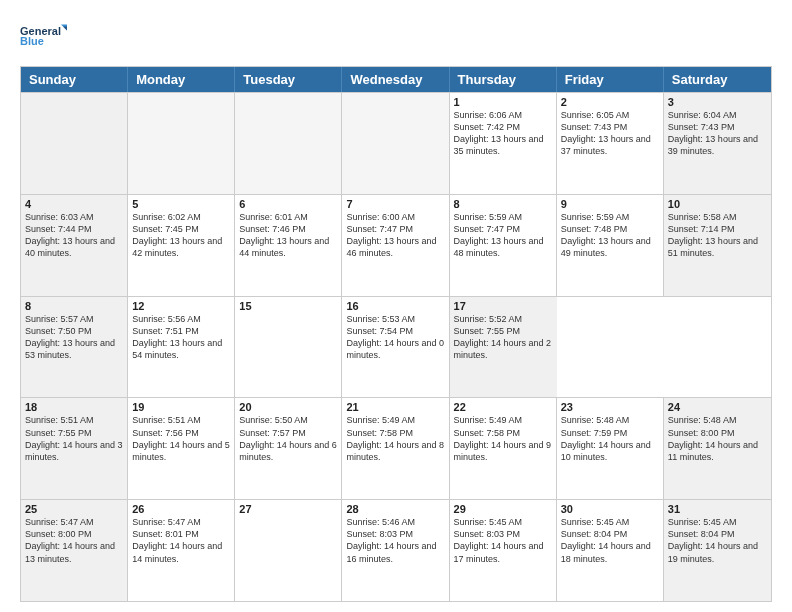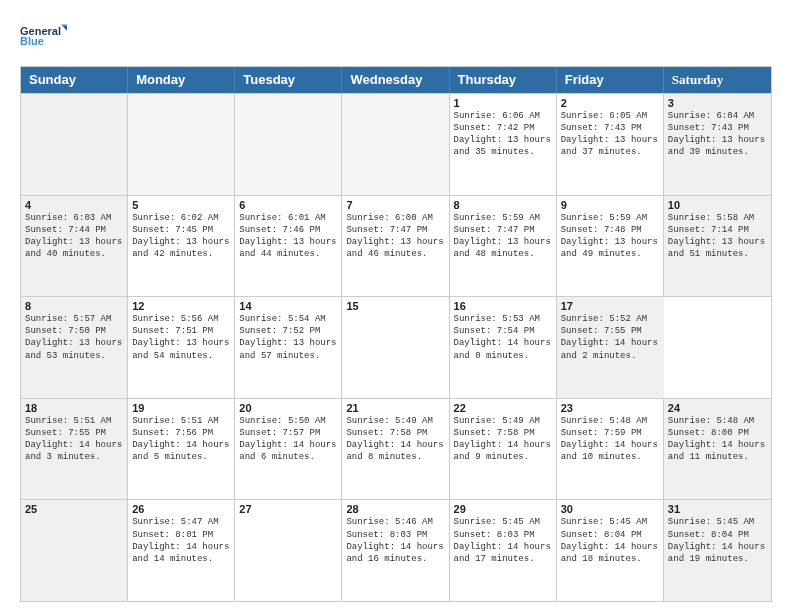--- a/index.html
+++ b/index.html
@@ -53,21 +53,21 @@
       background: #2e6da4;
     }
     .cal-header-cell {
       color: #fff;
       font-size: 13px;
       font-weight: bold;
       text-align: left;
       padding: 5px 8px;
       border-right: 1px solid #4a85b8;
     }
-    .cal-header-cell:last-child { border-right: none; font-family: Liberation Serif, serif; }
+    .cal-header-cell:last-child { border-right: none; }
     .cal-body {
       flex: 1;
       display: flex;
       flex-direction: column;
     }
     .cal-row {
       display: grid;
       grid-template-columns: repeat(7, 1fr);
       flex: 1;
       border-top: 1px solid #ccc;
@@ -88,21 +88,20 @@
     .day-num {
       font-size: 11px;
       font-weight: bold;
       color: #222;
       margin-bottom: 1px;
     }
     .cell-text {
       font-size: 9px;
       line-height: 1.35;
       color: #333;
-      font-family: Liberation Mono, monospace;
     }
   </style>
 </head>
 <body>
 
 <div class="page">
   <div class="header">
     <div class="logo">
     <svg width="50" height="40" viewBox="0 0 100 50">
       <text x="0" y="22" font-size="22" font-weight="bold" font-family="Arial" fill="#1a3a5c">General</text>
@@ -215,27 +214,20 @@
 and 53 minutes.</div>
           </div>
           <div class="cal-cell">
             <div class="day-num">12</div>
             <div class="cell-text">Sunrise: 5:56 AM
 Sunset: 7:51 PM
 Daylight: 13 hours
 and 54 minutes.</div>
           </div>
           <div class="cal-cell">
-            <div class="day-num">14</div>
-            <div class="cell-text">Sunrise: 5:54 AM
-Sunset: 7:52 PM
-Daylight: 13 hours
-and 57 minutes.</div>
-          </div>
-          <div class="cal-cell">
             <div class="day-num">15</div>
           </div>
           <div class="cal-cell">
             <div class="day-num">16</div>
             <div class="cell-text">Sunrise: 5:53 AM
 Sunset: 7:54 PM
 Daylight: 14 hours
 and 0 minutes.</div>
           </div>
           <div class="cal-cell shaded">
@@ -293,20 +285,24 @@
             <div class="day-num">24</div>
             <div class="cell-text">Sunrise: 5:48 AM
 Sunset: 8:00 PM
 Daylight: 14 hours
 and 11 minutes.</div>
           </div>
         </div>
         <div class="cal-row">
           <div class="cal-cell shaded">
             <div class="day-num">25</div>
+            <div class="cell-text">Sunrise: 5:47 AM
+Sunset: 8:00 PM
+Daylight: 14 hours
+and 13 minutes.</div>
           </div>
           <div class="cal-cell">
             <div class="day-num">26</div>
             <div class="cell-text">Sunrise: 5:47 AM
 Sunset: 8:01 PM
 Daylight: 14 hours
 and 14 minutes.</div>
           </div>
           <div class="cal-cell">
             <div class="day-num">27</div>

